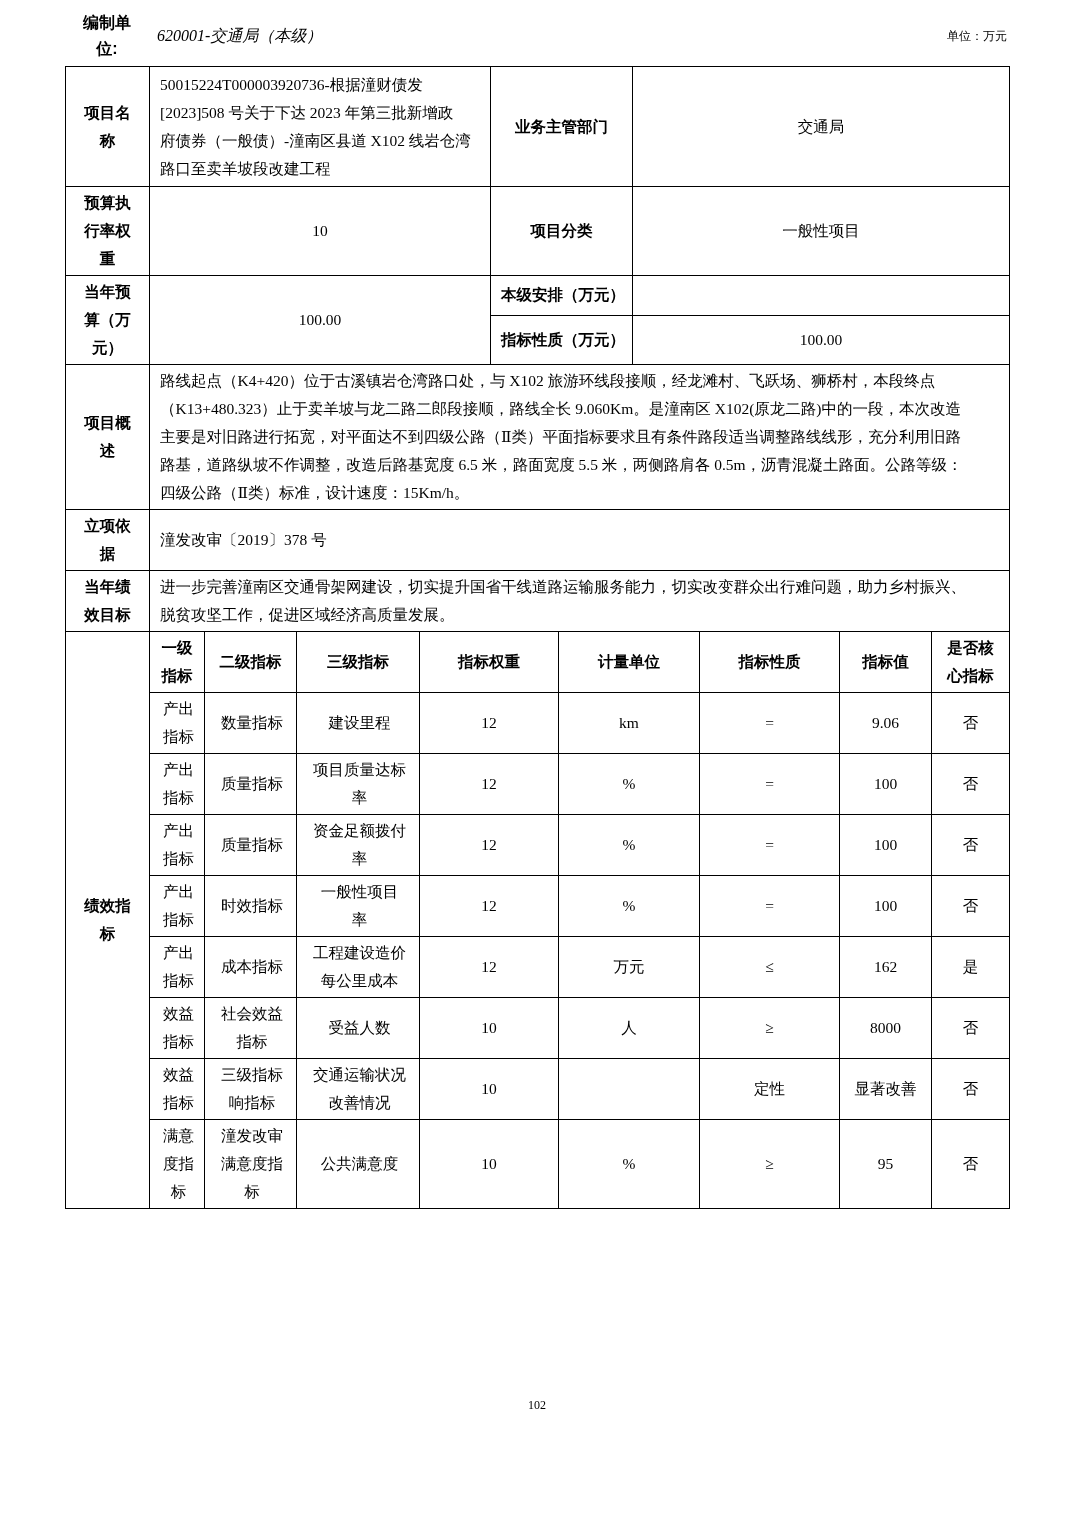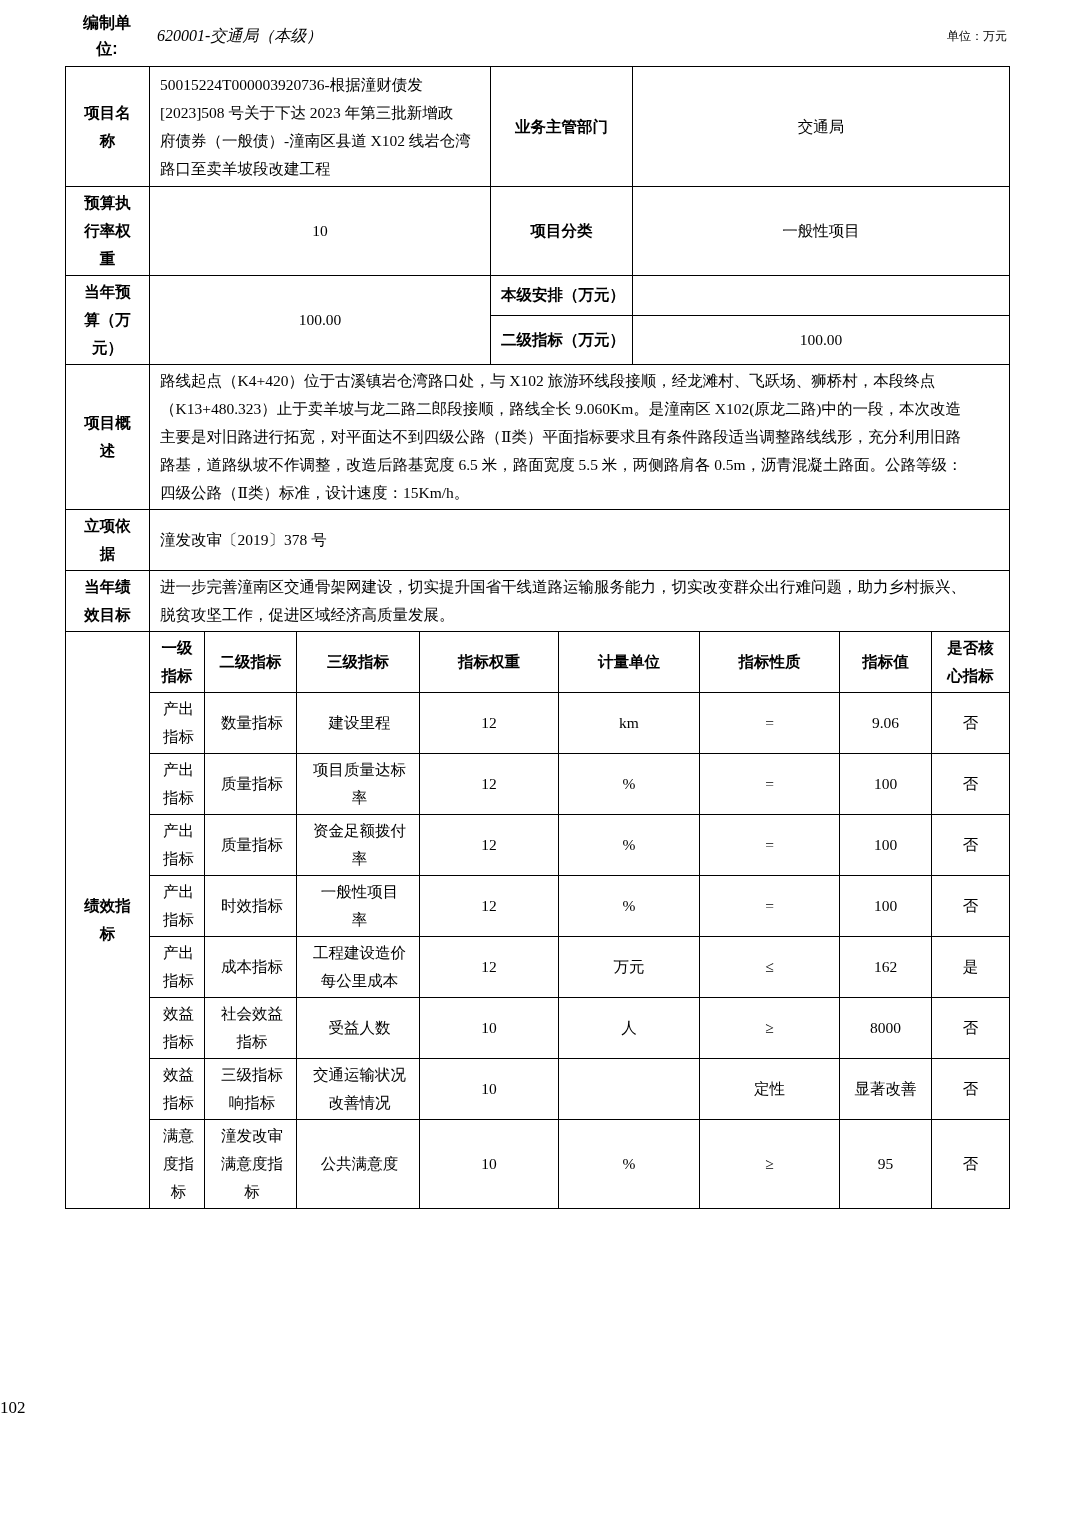--- a/index.html
+++ b/index.html
@@ -75,21 +75,22 @@
   td.left-sm {
     text-align: center;
     padding-left: 7px;
     padding-right: 4px;
   }
   .footer {
     position: absolute;
     top: 1398px;
     left: 0;
     width: 100%;
-    font-size: 17px;
+    text-align: center;
+    font-size: 12px;
   }
 </style>
 </head>
 <body>
 
 <div class="page">
 
 
   <div class="meta-row">
     <div class="meta-label">编制单
@@ -126,21 +127,21 @@
       </tr>
       <tr style="height:38px">
         <td class="hd" rowspan="2">当年预
 算（万
 元）</td>
         <td rowspan="2">100.00</td>
         <td class="hd left-sm">本级安排（万元）</td>
         <td></td>
       </tr>
       <tr style="height:47px">
-        <td class="hd left-sm">二级指标（万元）</td>
+        <td class="hd left-sm">指标性质（万元）</td>
         <td>100.00</td>
       </tr>
       <tr style="height:145px">
         <td class="hd">项目概
 述</td>
         <td class="left" colspan="3">路线起点（K4+420）位于古溪镇岩仓湾路口处，与 X102 旅游环线段接顺，经龙滩村、飞跃场、狮桥村，本段终点
 （K13+480.323）止于卖羊坡与龙二路二郎段接顺，路线全长 9.060Km。是潼南区 X102(原龙二路)中的一段，本次改造
 主要是对旧路进行拓宽，对平面达不到四级公路（Ⅱ类）平面指标要求且有条件路段适当调整路线线形，充分利用旧路
 路基，道路纵坡不作调整，改造后路基宽度 6.5 米，路面宽度 5.5 米，两侧路肩各 0.5m，沥青混凝土路面。公路等级：
 四级公路（Ⅱ类）标准，设计速度：15Km/h。</td>

